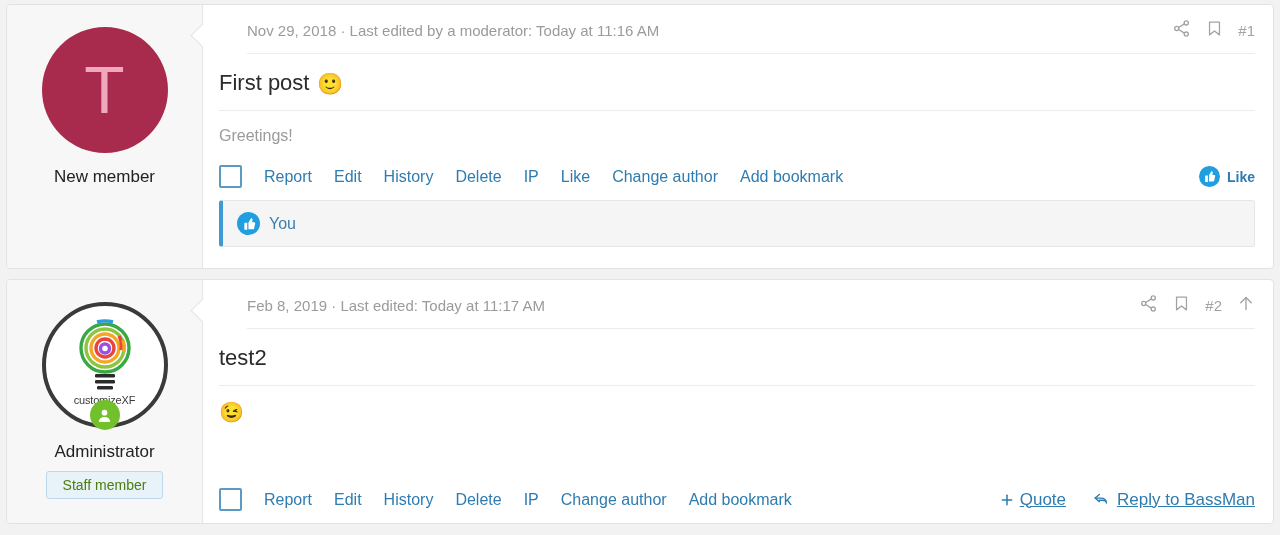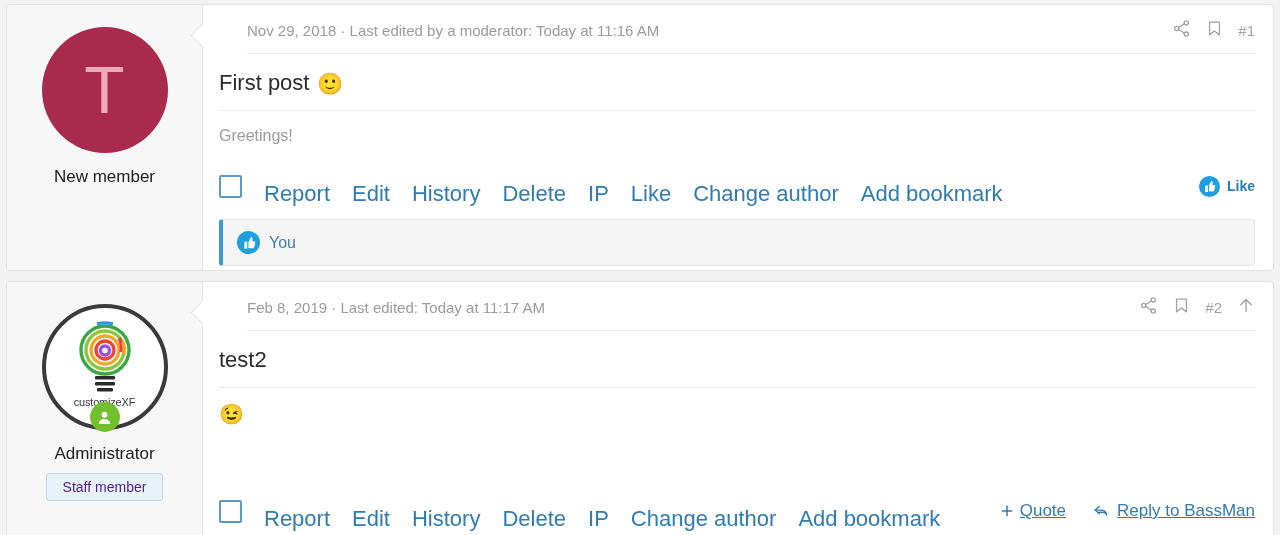--- a/index.html
+++ b/index.html
@@ -96,21 +96,21 @@
     line-height: 1.2;
   }
   .usertitle {
     font-size: 17px;
     color: #222222;
     margin-bottom: 9px;
   }
   .staff-badge {
     display: inline-block;
     font-size: 14px;
-    color: #4c1d95;
+    color: #4d7c0f;
     background: #e8f2f9;
     border: 1px solid #bcd9ea;
     border-radius: 3px;
     padding: 5px 16px;
   }
 
   
   .notch {
     position: absolute;
     left: -9px;
@@ -182,24 +182,23 @@
   }
   .checkbox {
     width: 19px;
     height: 19px;
     border: 2px solid #5a9bc4;
     border-radius: 2px;
     background: #fff;
     flex: 0 0 auto;
   }
   .act-link {
-    font-size: 22px;
+    font-size: 16px;
     color: #2e7cb0;
     white-space: nowrap;
-    margin-top: 16px;
   }
   .spacer { flex: 1 1 auto; }
 
   .like-btn {
     display: flex;
     align-items: center;
     gap: 7px;
     font-size: 14px;
     font-weight: bold;
     color: #2e7cb0;
@@ -218,21 +217,21 @@
 
   .reaction-bar {
     display: flex;
     align-items: center;
     gap: 9px;
     background: #f5f5f5;
     border: 1px solid #e6e6e6;
     border-left: 4px solid #3f9ad4;
     border-radius: 3px;
     padding: 11px 14px;
-    margin-bottom: 4px;
+    margin-bottom: 21px;
     font-size: 16px;
     color: #3c7fae;
   }
   .thumb-circle-lg {
     width: 23px;
     height: 23px;
     border-radius: 50%;
     background: #1f9fe0;
     display: flex;
     align-items: center;

